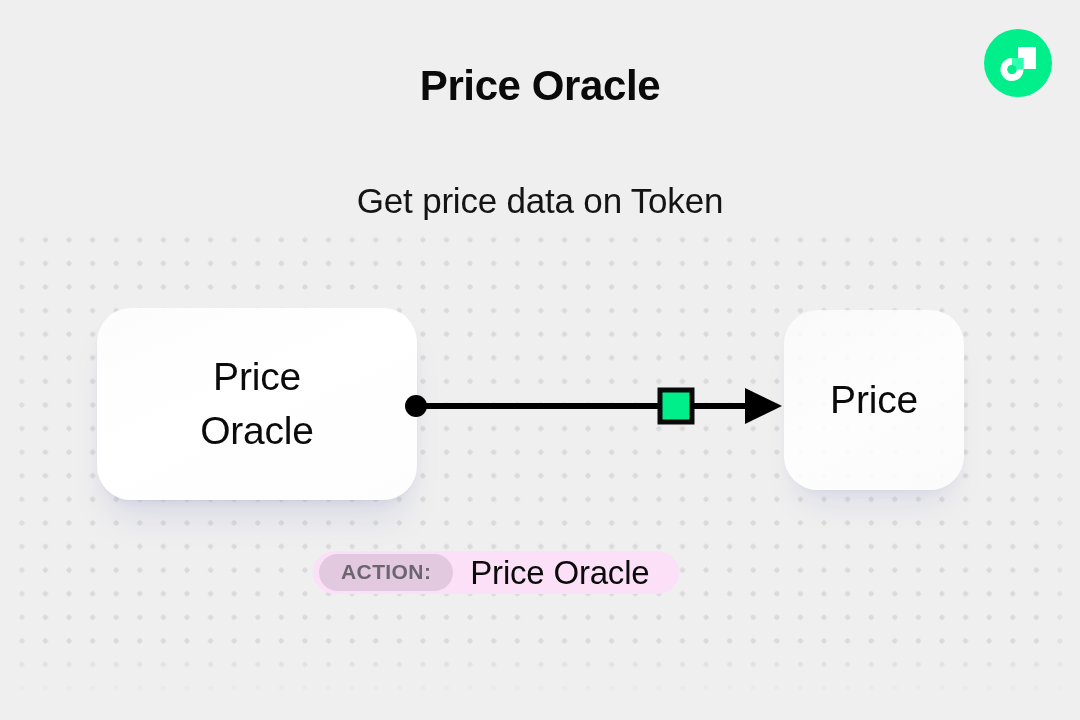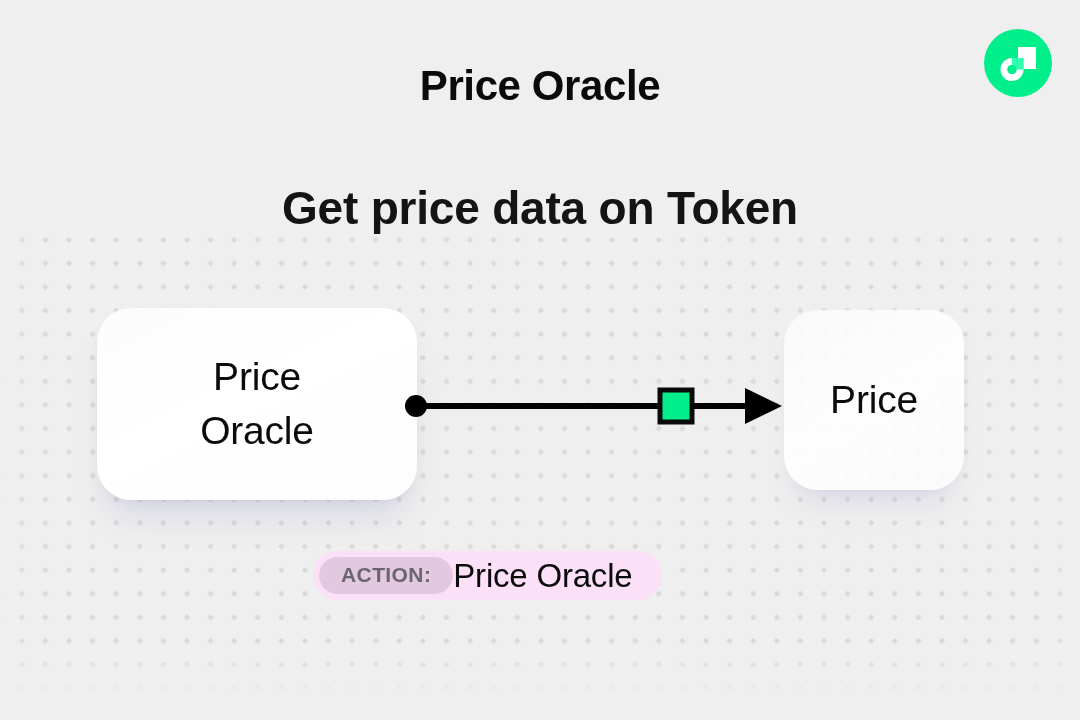--- a/index.html
+++ b/index.html
@@ -57,22 +57,22 @@
     letter-spacing: -0.4px;
     color: #0a0a0a;
   }
 
   #page-subtitle {
     position: absolute;
     left: 0;
     top: 181px;
     width: 1080px;
     text-align: center;
-    font-size: 46px;
-    font-weight: 700;
+    font-size: 35px;
+    font-weight: 400;
     letter-spacing: -0.2px;
     color: #141414;
   }
 
   
   #brand-logo {
     position: absolute;
     right: 28px;
     top: 29px;
     width: 68px;
@@ -137,26 +137,27 @@
     width: 410px;
     height: 56px;
     pointer-events: none;
   }
 
   
   #action-badge {
     position: absolute;
     left: 313px;
     top: 551px;
-    height: 49px;
+    height: 43px;
     padding: 0 26px 0 6px;
     border-radius: 25px;
     background: #fbe0f7;
     display: flex;
     align-items: center;
+    gap: 17px;
   }
 
   #action-badge-key {
     background: #e3c9e0;
     border-radius: 20px;
     padding: 6px 22px 7px;
     font-size: 21px;
     font-weight: 700;
     letter-spacing: 0.4px;
     color: #6b6570;

